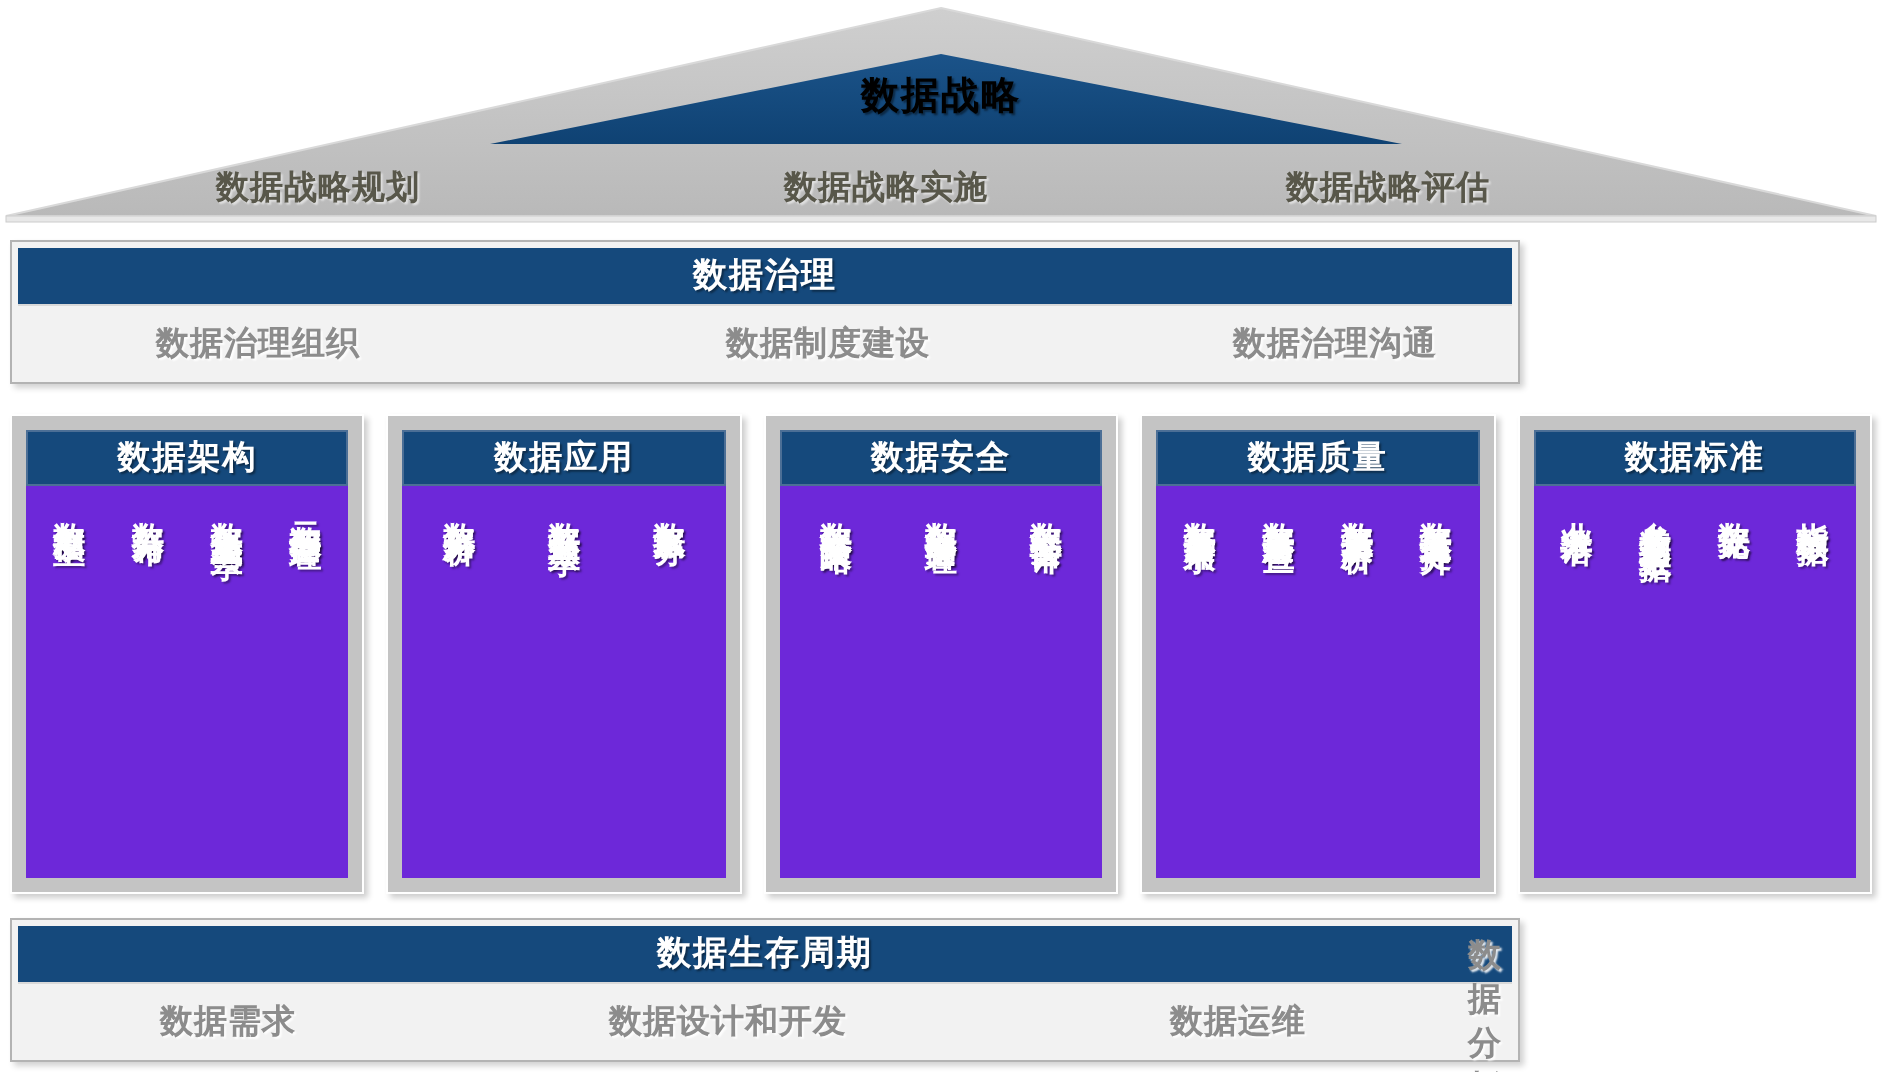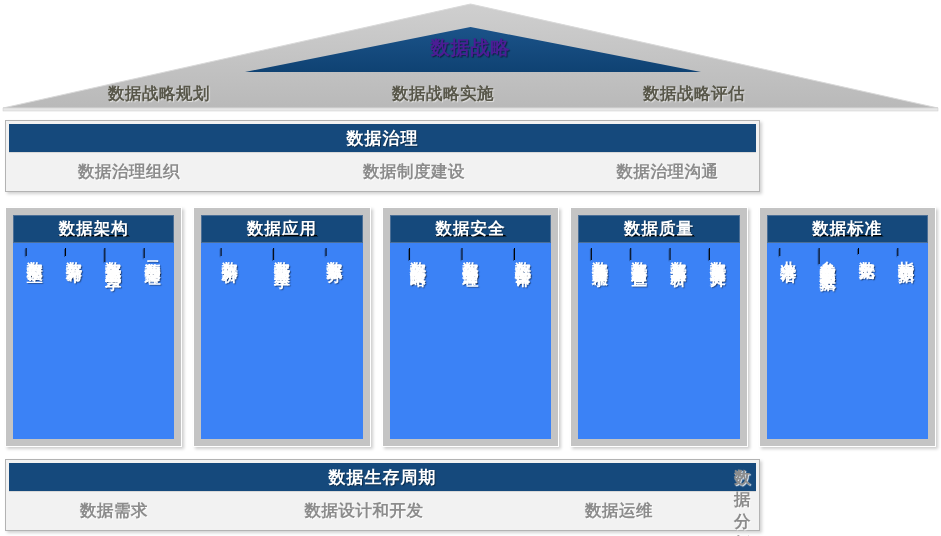--- a/index.html
+++ b/index.html
@@ -27,21 +27,21 @@
   }
   #roof svg { position: absolute; left: 0; top: 0; }
 
   .roof-title {
     position: absolute;
     left: 0; right: 0;
     top: 35px;
     text-align: center;
     font-size: 19px;
     font-weight: bold;
-    color: #4c1d95;
+    color: #000000;
     letter-spacing: 1px;
     text-shadow: 1px 1px 1px rgba(0,0,0,0.45);
   }
 
   .roof-sub-row {
     position: absolute;
     left: 0; top: 80px;
     width: 941px;
     height: 28px;
     display: flex;
@@ -123,24 +123,23 @@
     flex: 1;
     background: #c4c4c4;
     border: 1px solid #ffffff;
     padding: 7px;
     box-shadow: 2px 2px 3px rgba(0,0,0,0.2);
     display: flex;
     flex-direction: column;
   }
   .pillar-inner {
     flex: 1;
-    background: #3b82f6;
+    background: #6d28d9;
     display: flex;
     flex-direction: column;
-    text-decoration: underline;
   }
   .pillar-head {
     height: 28px;
     background: #15497c;
     border: 1px solid #4c6f96;
     color: #ffffff;
     font-size: 16.5px;
     font-weight: bold;
     letter-spacing: 1px;
     text-align: center;

